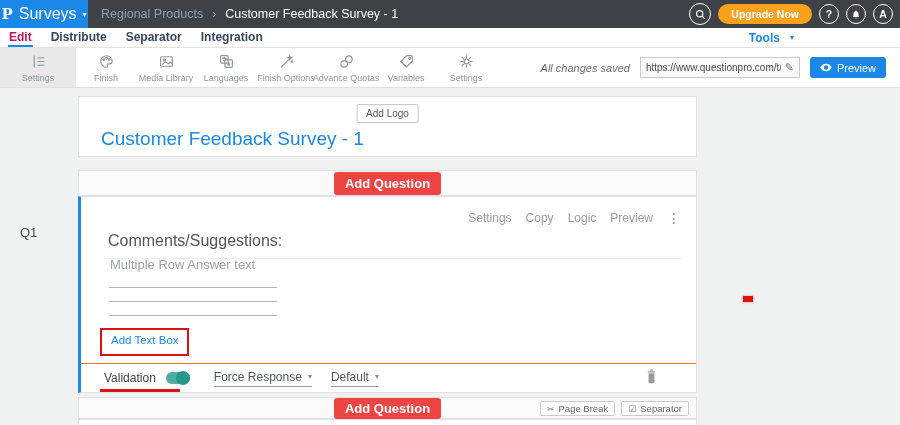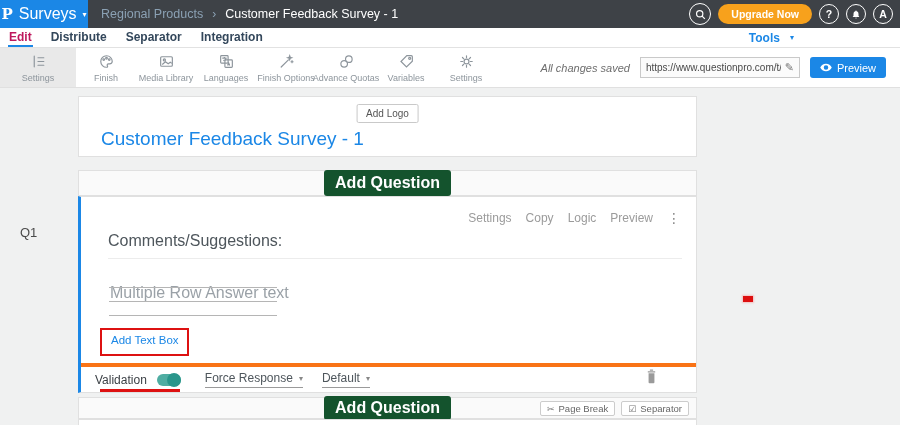--- a/index.html
+++ b/index.html
@@ -48,33 +48,33 @@
   .eye-ico svg { width:12px; height:9px; }
 
   
   .card { position:absolute; left:78px; width:619px; background:#fff; border:1px solid #e0e0e0; }
   .survey-card { top:96px; height:61px; }
   .addlogo { position:absolute; left:50%; transform:translateX(-50%); top:7px; background:#fff; border:1px solid #c9c9c9; border-radius:2px; font-size:10px; color:#555; padding:3px 9px; cursor:pointer; }
   .survey-title { position:absolute; left:22px; top:31px; font-size:19px; color:#1b87e6; cursor:text; }
 
   .strip { background:#fafafa; display:flex; align-items:center; justify-content:center; }
   .strip-top { top:170px; height:26px; }
-  .addq-btn { background:#14532d; color:#fff; border:none; border-radius:3px; font-size:16px; font-weight:bold; padding:4px 11px; cursor:pointer; }
+  .addq-btn { background:#ef4444; color:#fff; border:none; border-radius:3px; font-size:13px; font-weight:bold; padding:4px 11px; cursor:pointer; }
 
   .q-card { top:196px; height:197px; border-left:3px solid #1b87e6; }
   .q-actions { position:absolute; top:13px; right:15px; display:flex; align-items:center; gap:14px; font-size:12px; color:#9b9b9b; }
   .q-action { cursor:pointer; }
   .dots { font-size:14px; color:#8a8a8a; cursor:pointer; }
   .q-text { position:absolute; left:27px; top:35px; font-size:16px; color:#4e565c; font-weight:500; cursor:text; }
   .q-div1 { position:absolute; left:27px; right:14px; top:61px; border-top:1px solid #ececec; }
-  .q-ph { position:absolute; left:29px; top:87px; font-size:16px; color:#9aa1a7; cursor:text; }
+  .q-ph { position:absolute; left:29px; top:60px; font-size:13px; color:#9aa1a7; cursor:text; }
   .ans-line { position:absolute; left:28px; width:168px; border-top:1px solid #b5b5b5; }
   .red-box { position:absolute; left:19px; top:131px; width:89px; height:28px; border:2px solid #dd1111; }
   .addtb { position:absolute; left:30px; top:137px; font-size:11.5px; color:#1b87e6; cursor:pointer; }
-  .q-footer { position:absolute; left:0; right:0; top:166px; bottom:0; border-top:4px solid #f97316; display:flex; align-items:center; padding-left:14px; }
+  .q-footer { position:absolute; left:0; right:0; top:166px; bottom:0; border-top:1px solid #f97316; display:flex; align-items:center; padding-left:23px; }
   .val-label { font-size:12px; color:#3c4146; }
   .toggle { width:24px; height:12px; background:#4fada2; border-radius:7px; position:relative; margin-left:10px; cursor:pointer; }
   .toggle .knob { position:absolute; right:0px; top:-1px; width:14px; height:14px; border-radius:50%; background:#2a968b; }
   .dropdown { display:flex; align-items:center; gap:6px; font-size:12px; color:#4e565c; border-bottom:1px solid #9a9a9a; padding-bottom:2px; cursor:pointer; }
   .dd-force { margin-left:24px; }
   .dd-default { margin-left:19px; }
   .dd-caret { font-size:8px; color:#888; }
   .trash { position:absolute; right:38px; top:172px; cursor:pointer; }
   .trash svg { width:13px; height:15px; }
   .red-underline { position:absolute; left:19px; top:192px; width:80px; height:3px; background:#dd1111; }

